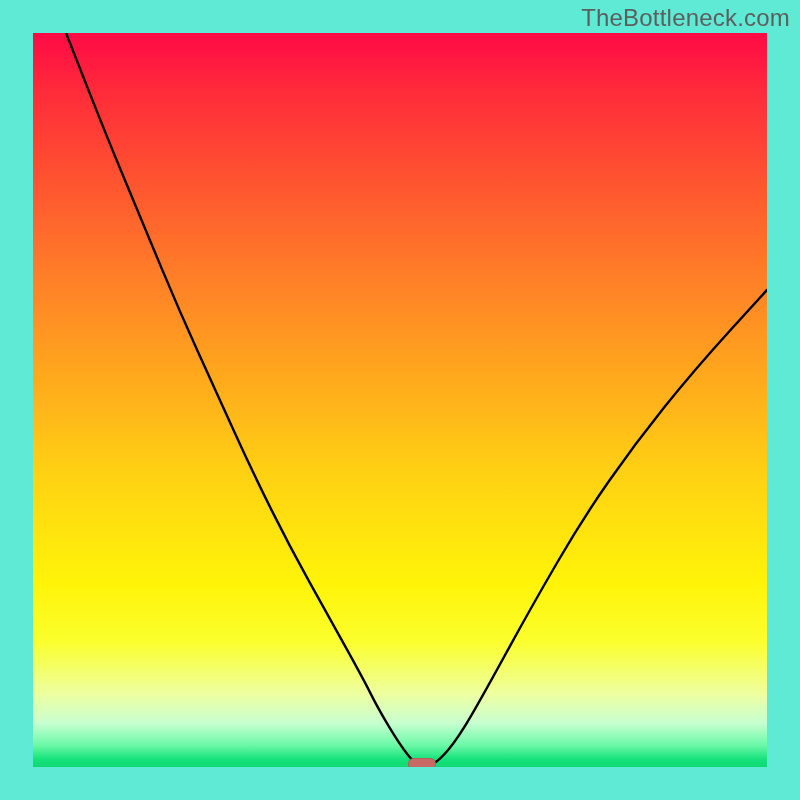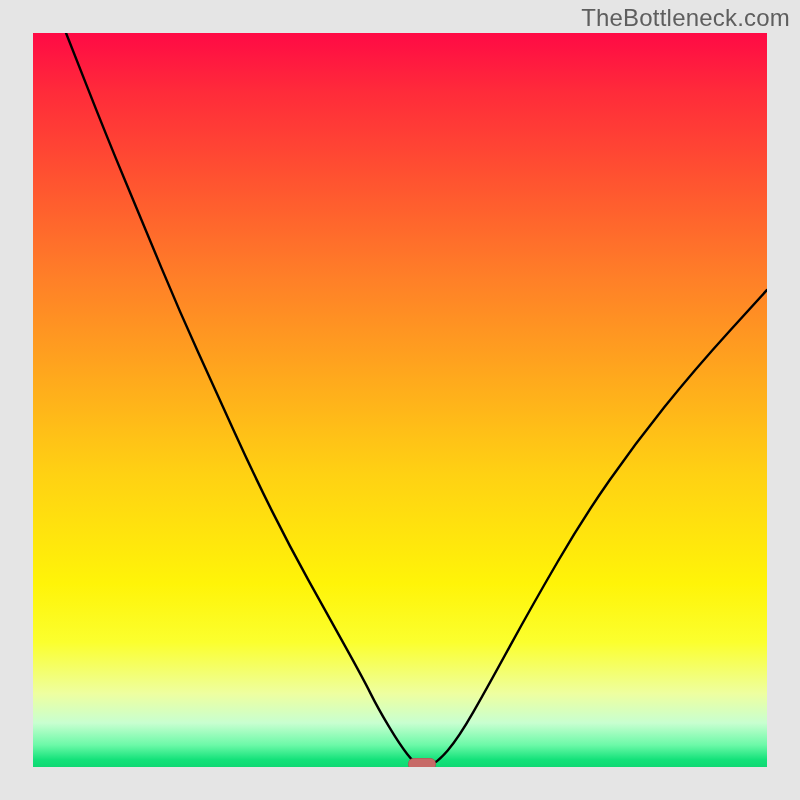--- a/index.html
+++ b/index.html
@@ -1,21 +1,21 @@
 <!DOCTYPE html>
 <html><head>
 <meta charset="utf-8">
 <style>
   * { margin: 0; padding: 0; box-sizing: border-box; }
   html, body { width: 800px; height: 800px; overflow: hidden; background: #000; font-family: Arial, Helvetica, sans-serif; }
   .frame {
     position: relative;
     width: 800px;
     height: 800px;
-    background: #e5e5e5;
+    background: #5eead4;
   }
   .watermark {
     position: absolute;
     top: 4px;
     right: 10px;
     color: #5e5e5e;
     font-size: 24px;
     font-weight: 400;
     letter-spacing: 0.2px;
     z-index: 5;

